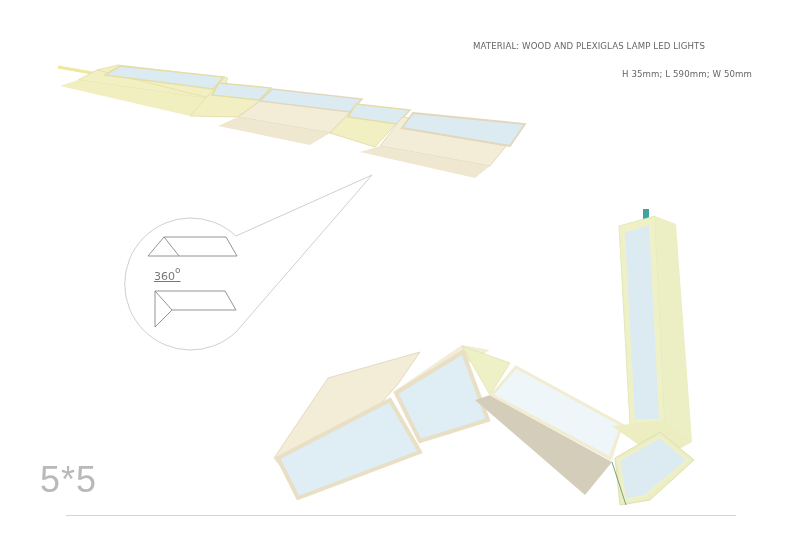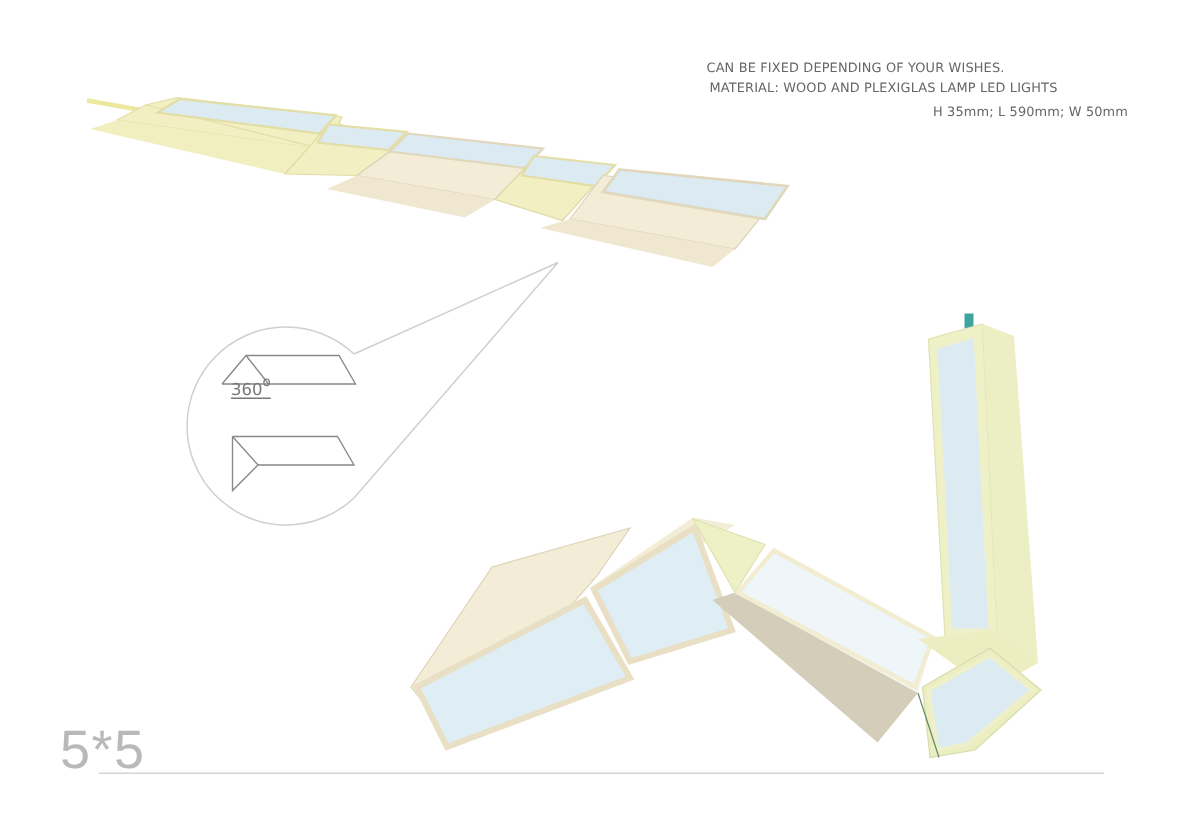--- a/index.html
+++ b/index.html
@@ -2,24 +2,24 @@
 <html><head>
 <meta charset="utf-8">
 <style>
   html,body{margin:0;padding:0;background:#fff;}
   body{width:800px;height:554px;position:relative;overflow:hidden;font-family:"DejaVu Sans",sans-serif;}
   .desc{position:absolute;right:48px;top:40px;width:300px;text-align:right;color:#666;font-size:8.6px;line-height:13px;letter-spacing:0.1px;}
   .desc div{white-space:nowrap;}
   .desc .l0{text-align:left;padding-left:19px;}
   .desc .l1{text-align:left;padding-left:19px;}
   .desc .l2{text-align:left;padding-left:21px;}
-  .desc .dims{margin-top:3px;}
-  .title{position:absolute;left:40px;top:479px;font-family:"Liberation Sans",sans-serif;font-size:36px;color:#b9b9b9;letter-spacing:1px;}
+  .desc .dims{margin-top:15px;}
+  .title{position:absolute;left:40px;top:459px;font-family:"Liberation Sans",sans-serif;font-size:36px;color:#b9b9b9;letter-spacing:1px;}
   .baseline{position:absolute;left:66px;top:515px;width:670px;height:1px;background:#d4d4d4;}
-  .detail-label{position:absolute;left:154px;top:252px;font-size:11px;color:#777;text-decoration:underline;}
+  .detail-label{position:absolute;left:154px;top:267px;font-size:11px;color:#777;text-decoration:underline;}
   .detail-label sup{font-size:9px;position:relative;top:-2px;}
   svg.art{position:absolute;left:0;top:0;}
 </style>
 </head>
 <body>
 
 <svg class="art" width="800" height="554" viewBox="0 0 800 554">
 
   <g>
 
@@ -82,21 +82,20 @@
     <polygon points="624,232 650,224 660,420 634,420" fill="#dcebf2" stroke="#eef0c9" stroke-width="2"></polygon>
 
     <polygon points="612,426 665,420 692,442 660,460" fill="#eceec2"></polygon>
     <polygon points="615,458 660,432 694,460 650,500 620,505" fill="#eceec2" stroke="#d6dcac" stroke-width="0.8"></polygon>
     <polygon points="619,460 660,437 688,460 645,496 625,500" fill="#dcebf2" stroke="#eef0c9" stroke-width="2.5"></polygon>
     <line x1="612" y1="462" x2="626" y2="505" stroke="#5c8a66" stroke-width="0.8"></line>
   </g>
 </svg>
 
 <div class="desc">
-  <div class="l1">CAN BE  FIXED  DEPENDING  OF  YOUR  WISHES.</div>
   <div class="l2">MATERIAL:  WOOD  AND  PLEXIGLAS  LAMP  LED  LIGHTS</div>
   <div class="dims">H 35mm; L 590mm; W 50mm</div>
 </div>
 
 <div class="detail-label"><span>360</span><sup>o</sup></div>
 
 <div class="title">5*5</div>
 <div class="baseline"></div>
 
 </body></html>

